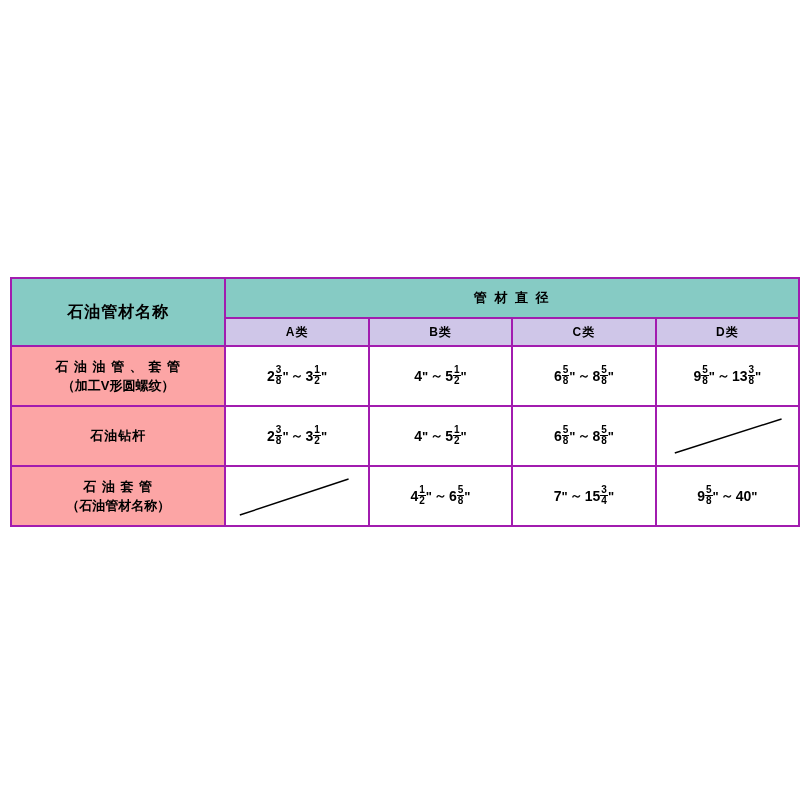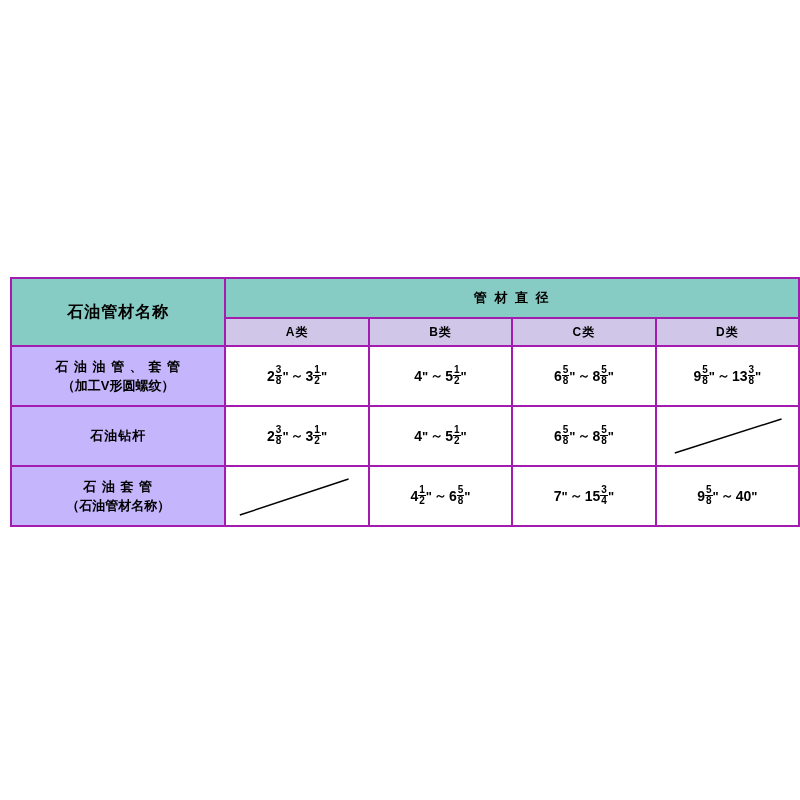--- a/index.html
+++ b/index.html
@@ -60,21 +60,21 @@
   }
   .hdr-cls {
     background: #cfc6e8;
     font-size: 12px;
     height: 26px;
     width: 143px;
     letter-spacing: 1px;
     margin-left: 15px;
   }
   .row-label {
-    background: #c4b5fd;
+    background: #fca5a5;
     font-size: 13px;
     line-height: 1.5;
     letter-spacing: 1px;
     padding: 6px 4px;
   }
   .row-label .sub {
     font-size: 13px;
     letter-spacing: 0;
   }
   .val {

